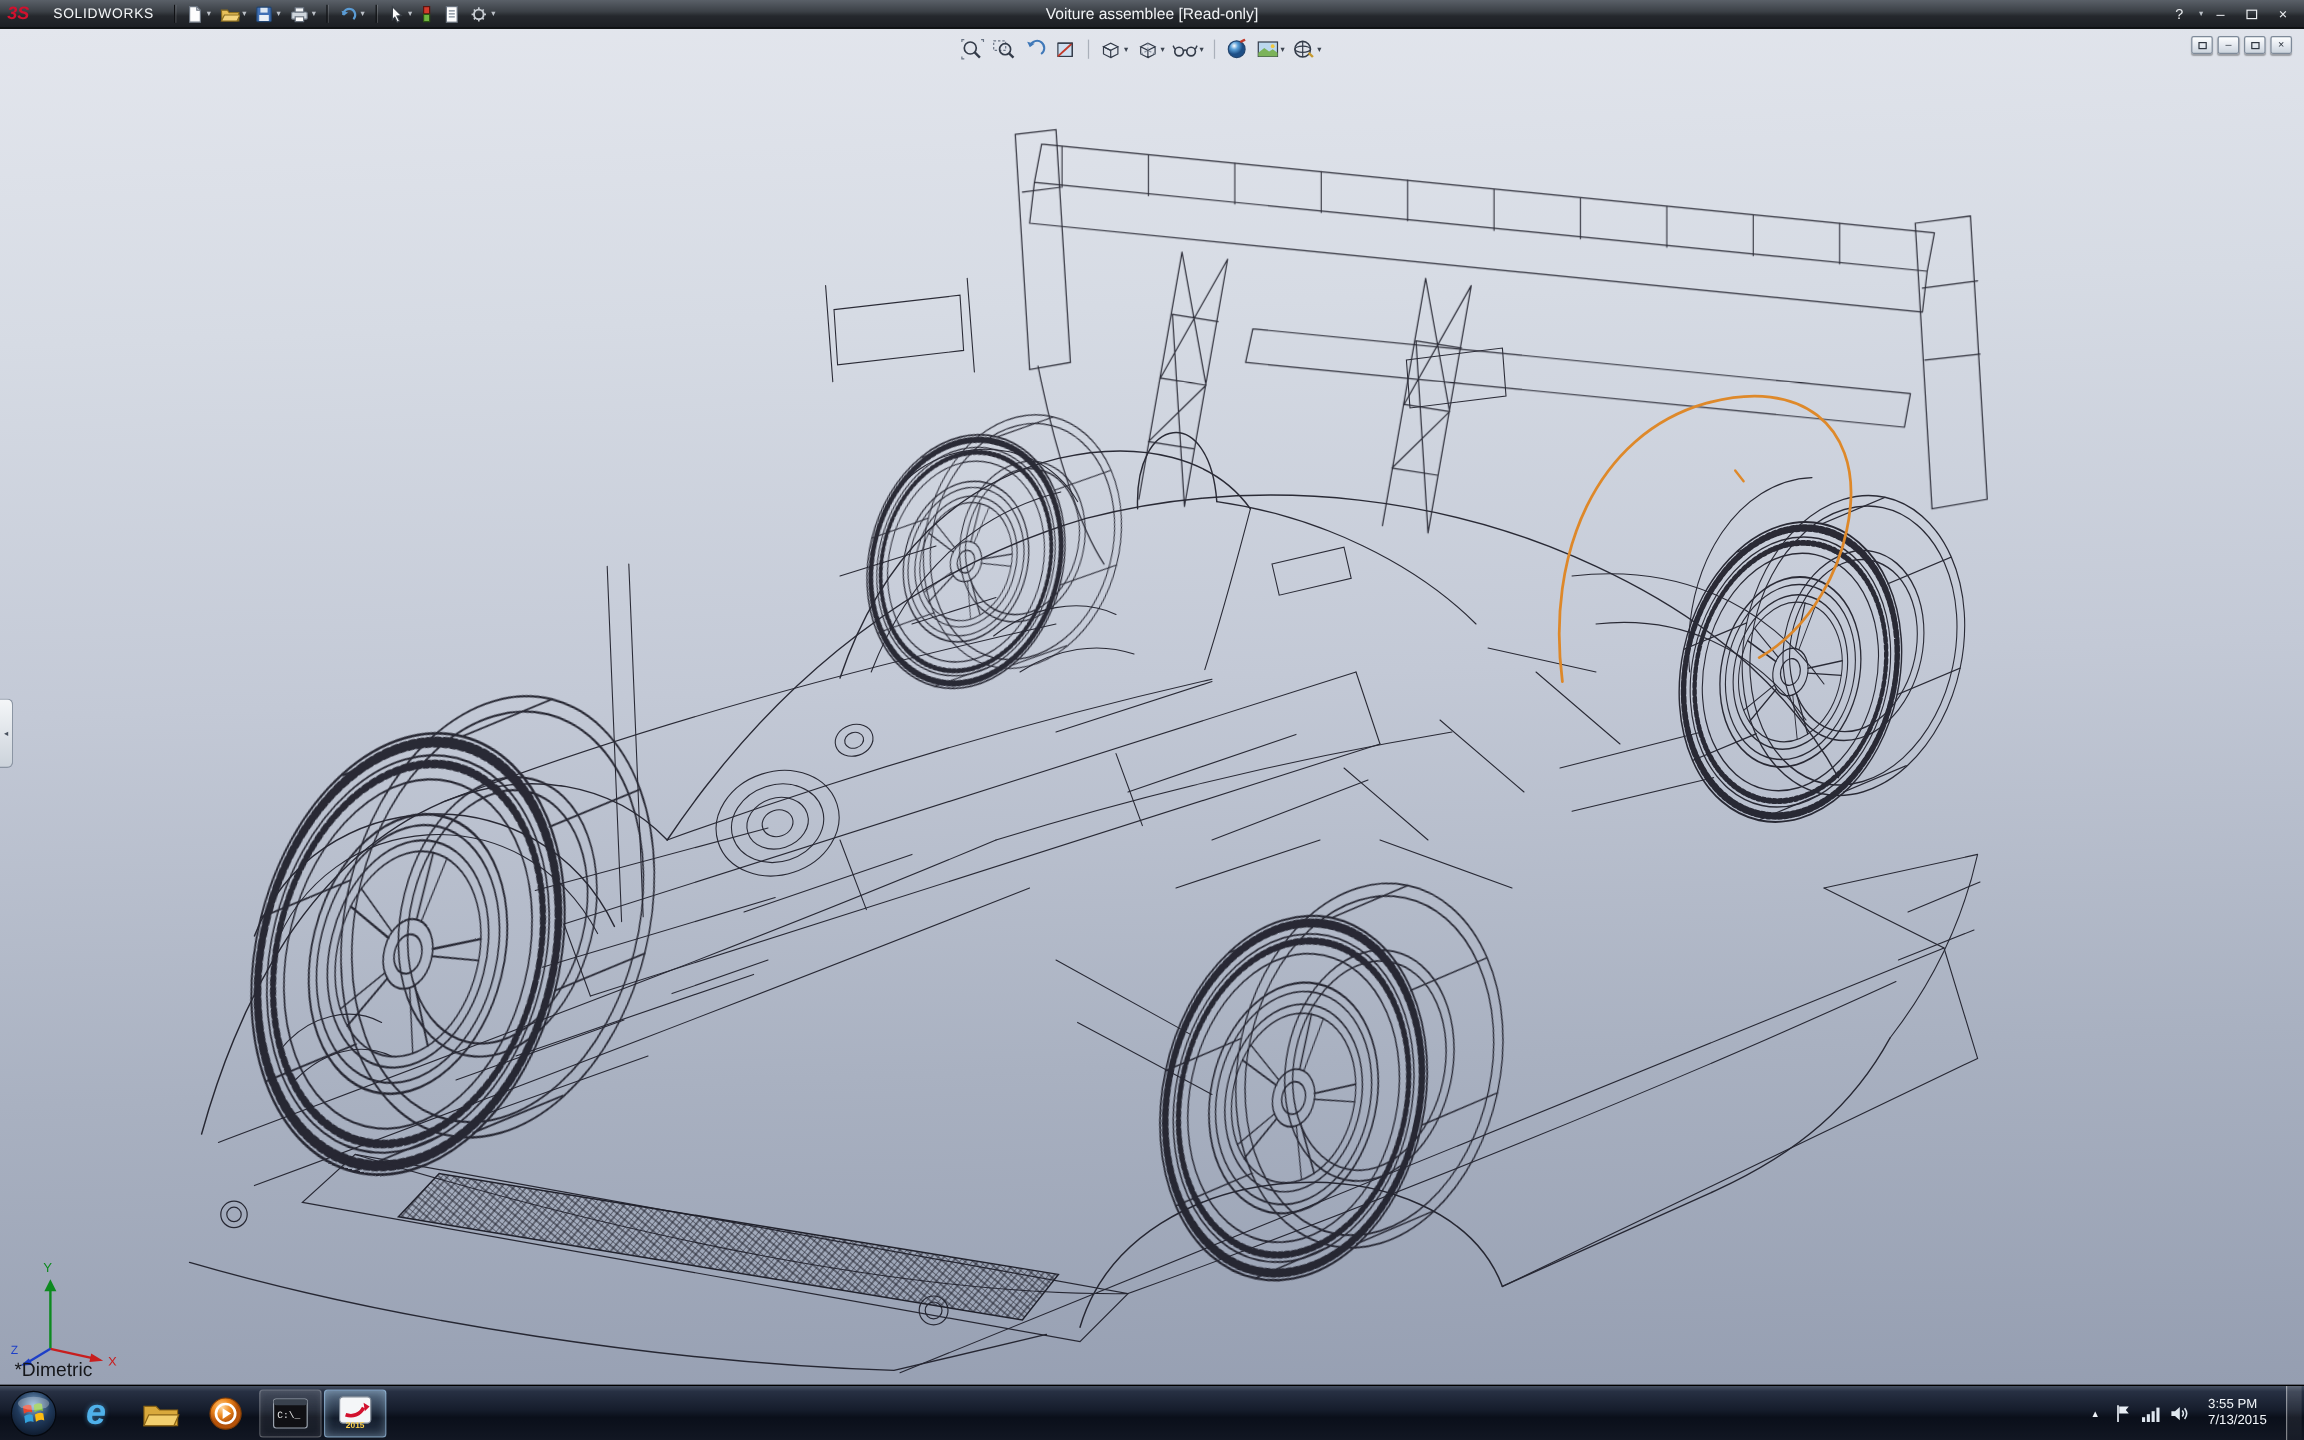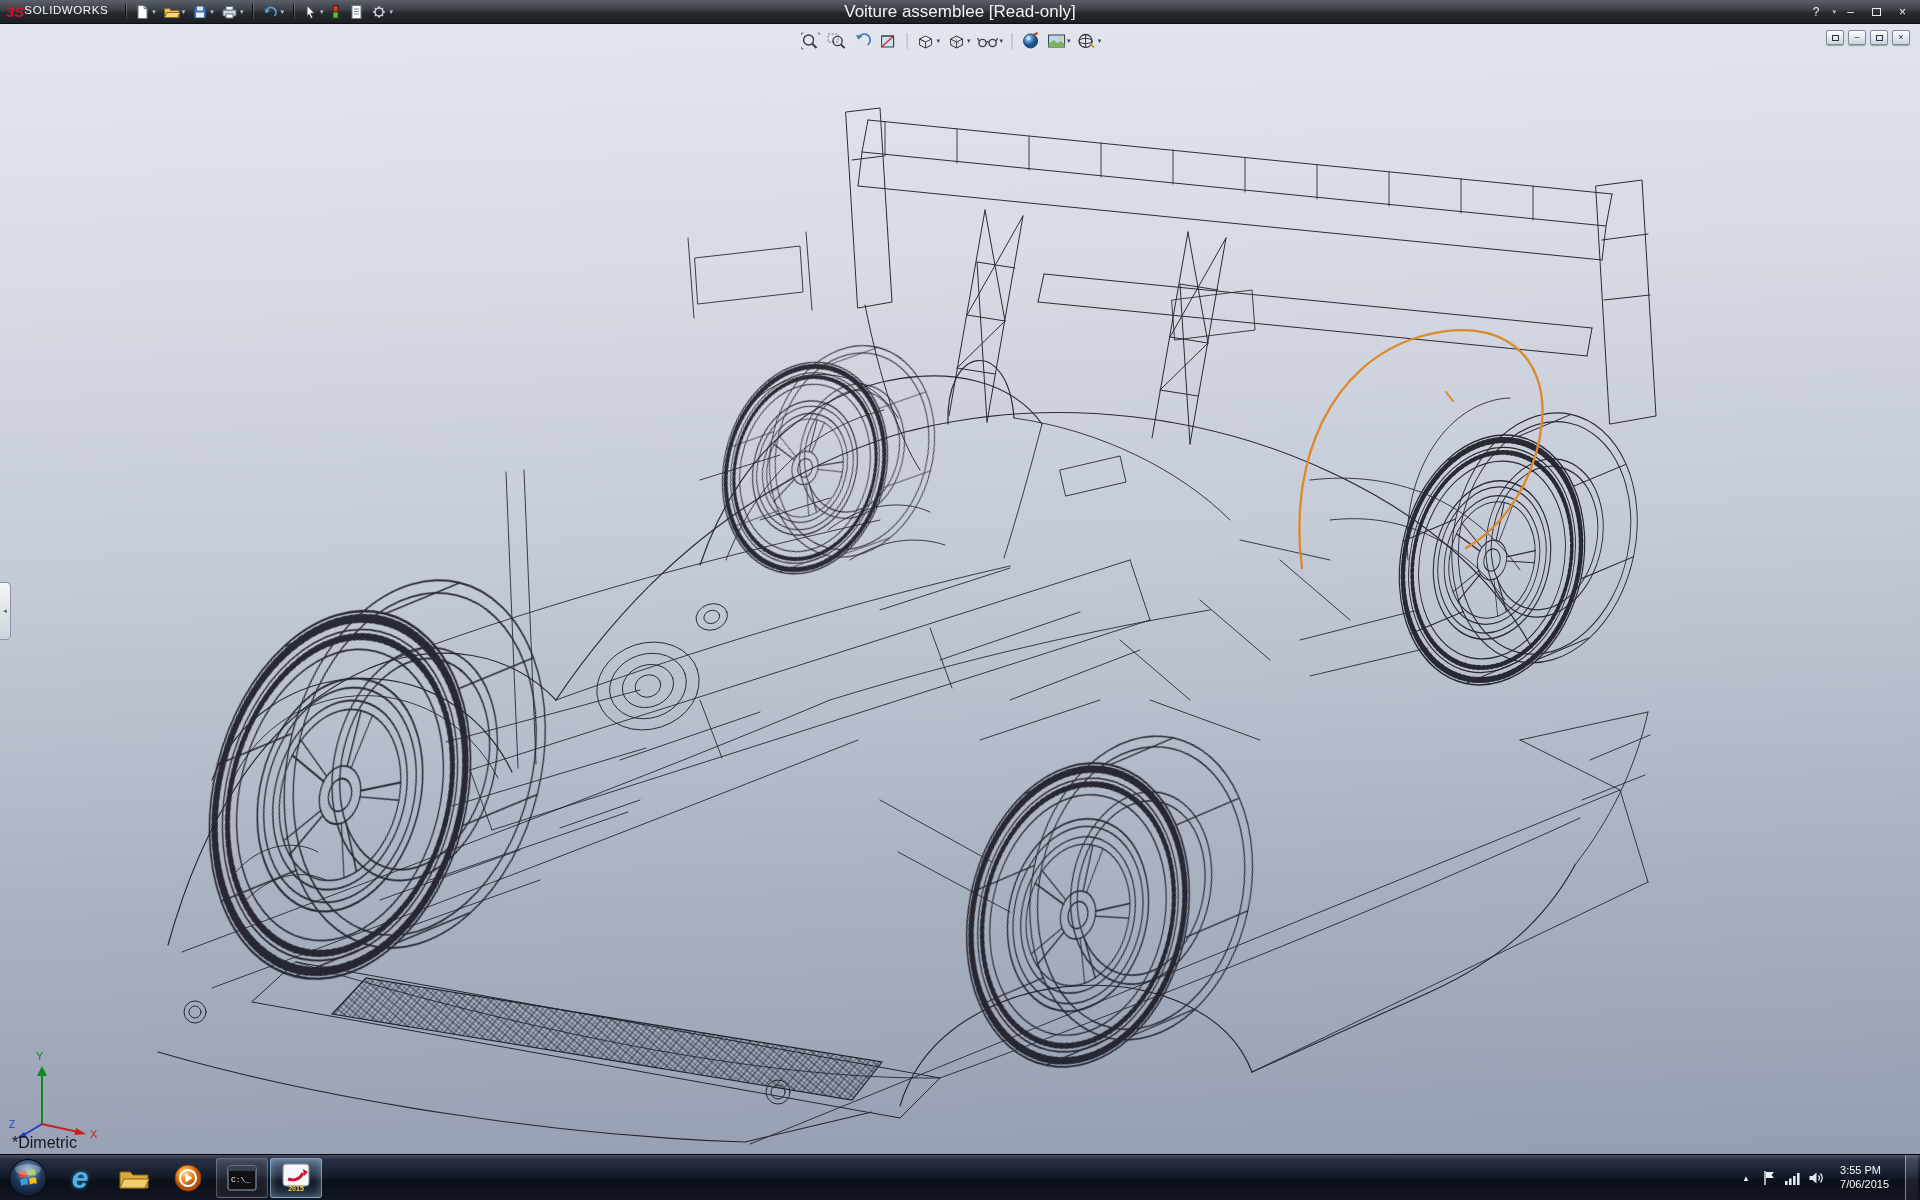--- a/index.html
+++ b/index.html
@@ -2,29 +2,29 @@
 <html><head>
 <meta charset="utf-8">
 <style>
   *{margin:0;padding:0;box-sizing:border-box}
   html,body{width:1920px;height:1200px;overflow:hidden;background:#000;font-family:"Liberation Sans",sans-serif}
   .stage{position:absolute;inset:0;width:1920px;height:1200px}
 
   
   .titlebar{position:absolute;top:0;left:0;right:0;height:24px;z-index:30;display:flex;align-items:center;
     background:linear-gradient(#5a6068,#3b4046 42%,#25282d 58%,#1c1f24);color:#e9ebee;border-bottom:1px solid #0d0f12}
-  .logo{display:flex;gap:0;padding:0 12px 0 6px}
+  .logo{display:flex;align-items:center;gap:20px;padding:0 12px 0 6px}
   .logo-mark{font-style:italic;font-weight:bold;font-size:15px;color:#d2112e;line-height:1}
   .logo-name{font-size:11.5px;font-weight:normal;letter-spacing:.6px;color:#f4f6f8}
   .tb-group{display:flex;align-items:center;gap:1px}
   .tb-btn{display:inline-flex;align-items:center;height:20px;padding:0 3px;border-radius:2px}
   .tb-btn svg{display:block}
   .caret{font-size:7px;color:#bcc1c8;margin-left:2px;line-height:1}
   .tb-sep{width:1px;height:15px;background:#101215;box-shadow:1px 0 0 rgba(255,255,255,.18);margin:0 5px}
-  .bar-title{position:absolute;left:0;right:0;text-align:center;font-size:17px;color:#f0f2f5;pointer-events:none}
+  .bar-title{position:absolute;left:0;right:0;text-align:center;font-size:13px;color:#f0f2f5;pointer-events:none}
   .win-controls{margin-left:auto;display:flex;align-items:center;gap:3px;padding-right:6px}
   .wc{width:23px;height:18px;display:flex;align-items:center;justify-content:center;font-size:12px;color:#eceef1;border-radius:2px}
   .boxglyph{width:9px;height:8px;border:1px solid #eceef1;display:inline-block}
 
   
   .viewport{position:absolute;top:24px;left:0;right:0;bottom:46px;overflow:hidden;
     background:linear-gradient(178deg,#e3e6ed 0%,#d6dbe4 22%,#c3c9d6 48%,#a9b1c1 75%,#959eb1 100%)}
   .carsvg{position:absolute;left:0;top:0;width:1920px;height:1130px}
 
   .headsup{position:absolute;top:6px;left:50%;transform:translateX(-53%);display:flex;align-items:center;gap:2px;z-index:5}
@@ -474,19 +474,19 @@
           </svg>
       </span>
       <span class="tray-ico">
         <svg width="16" height="16">
             <path d="M1.5 6h3l4-3.5v11L4.5 10h-3z" fill="#dfe7ef"></path>
             <path d="M10.5 5.5q2 2.5 0 5M12.5 3.5q3.5 4.5 0 9" fill="none" stroke="#dfe7ef" stroke-width="1.3"></path>
           </svg>
       </span>
       <span class="clock">
         <span>3:55 PM</span><br>
-        <span>7/06/2015</span>
+        <span>7/13/2015</span>
       </span>
       <span class="show-desktop"></span>
     </div>
   </div>
 
 </div>
 
 </body></html>

